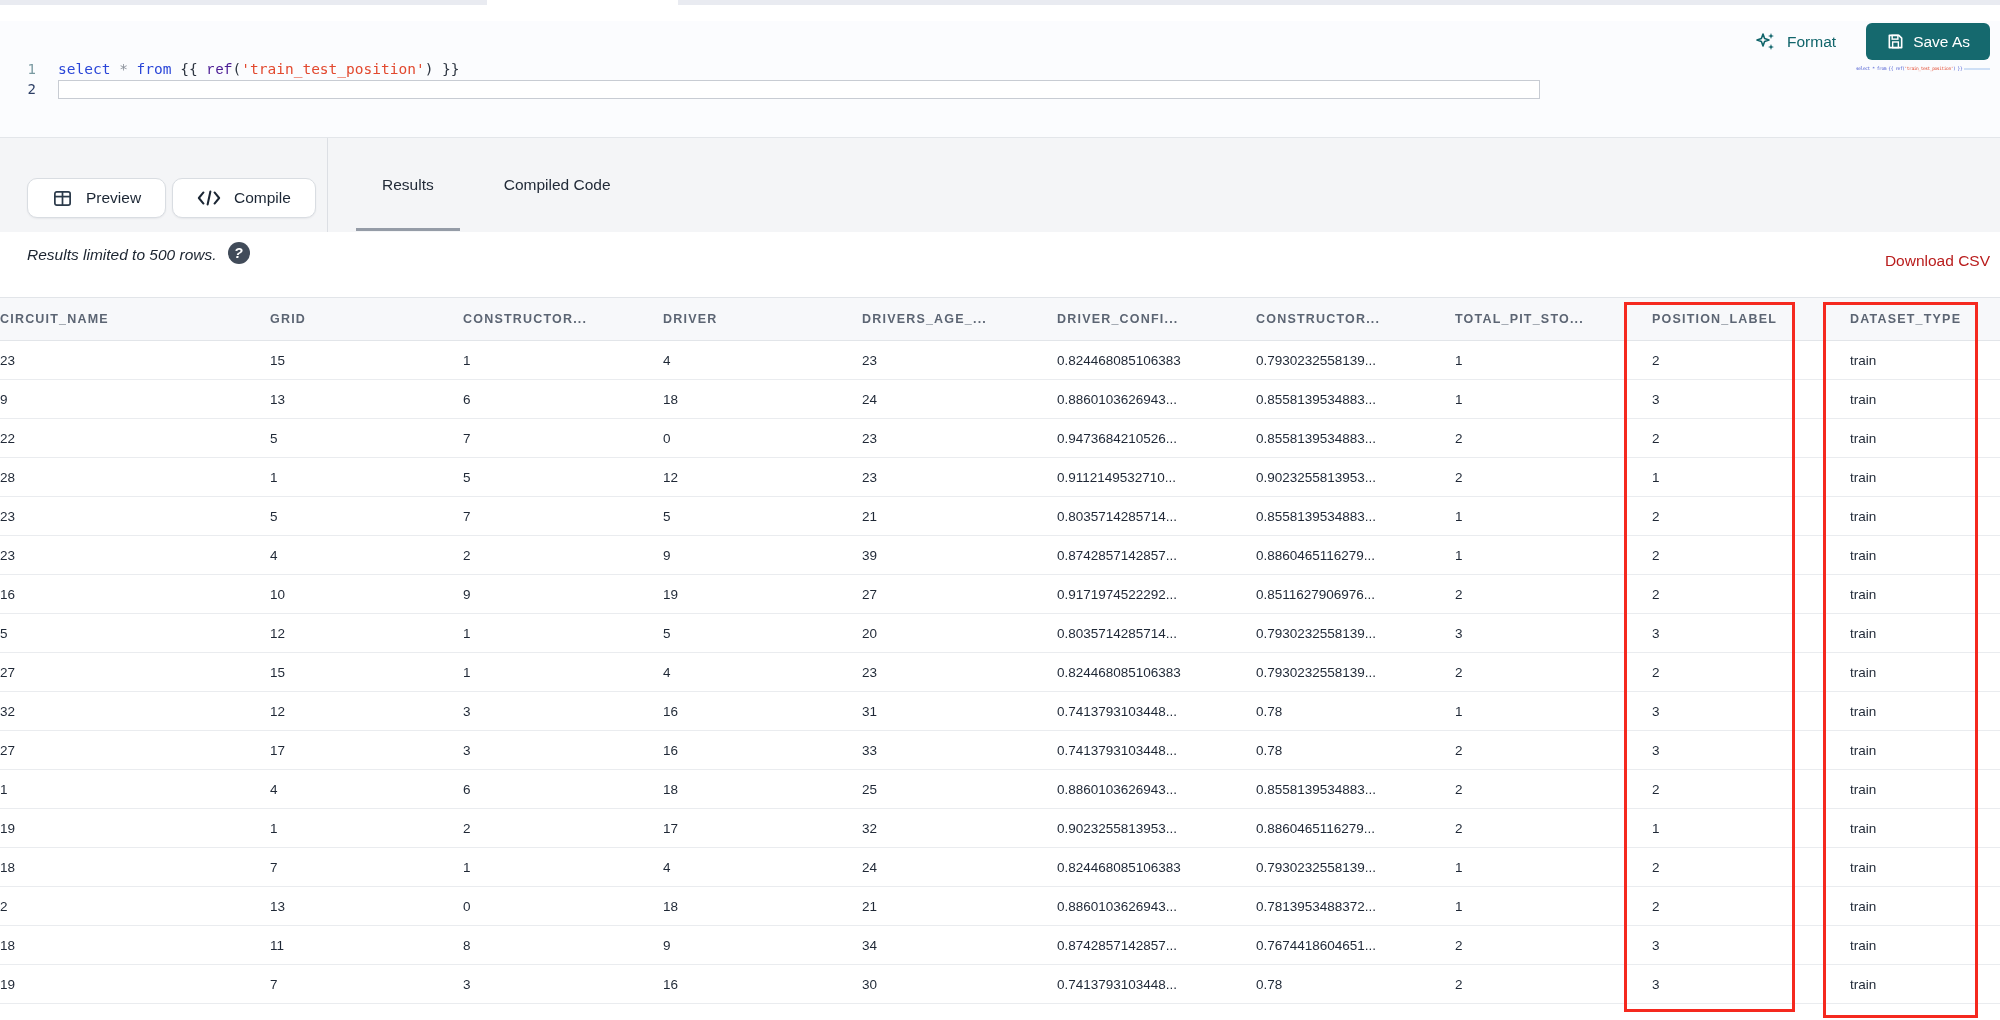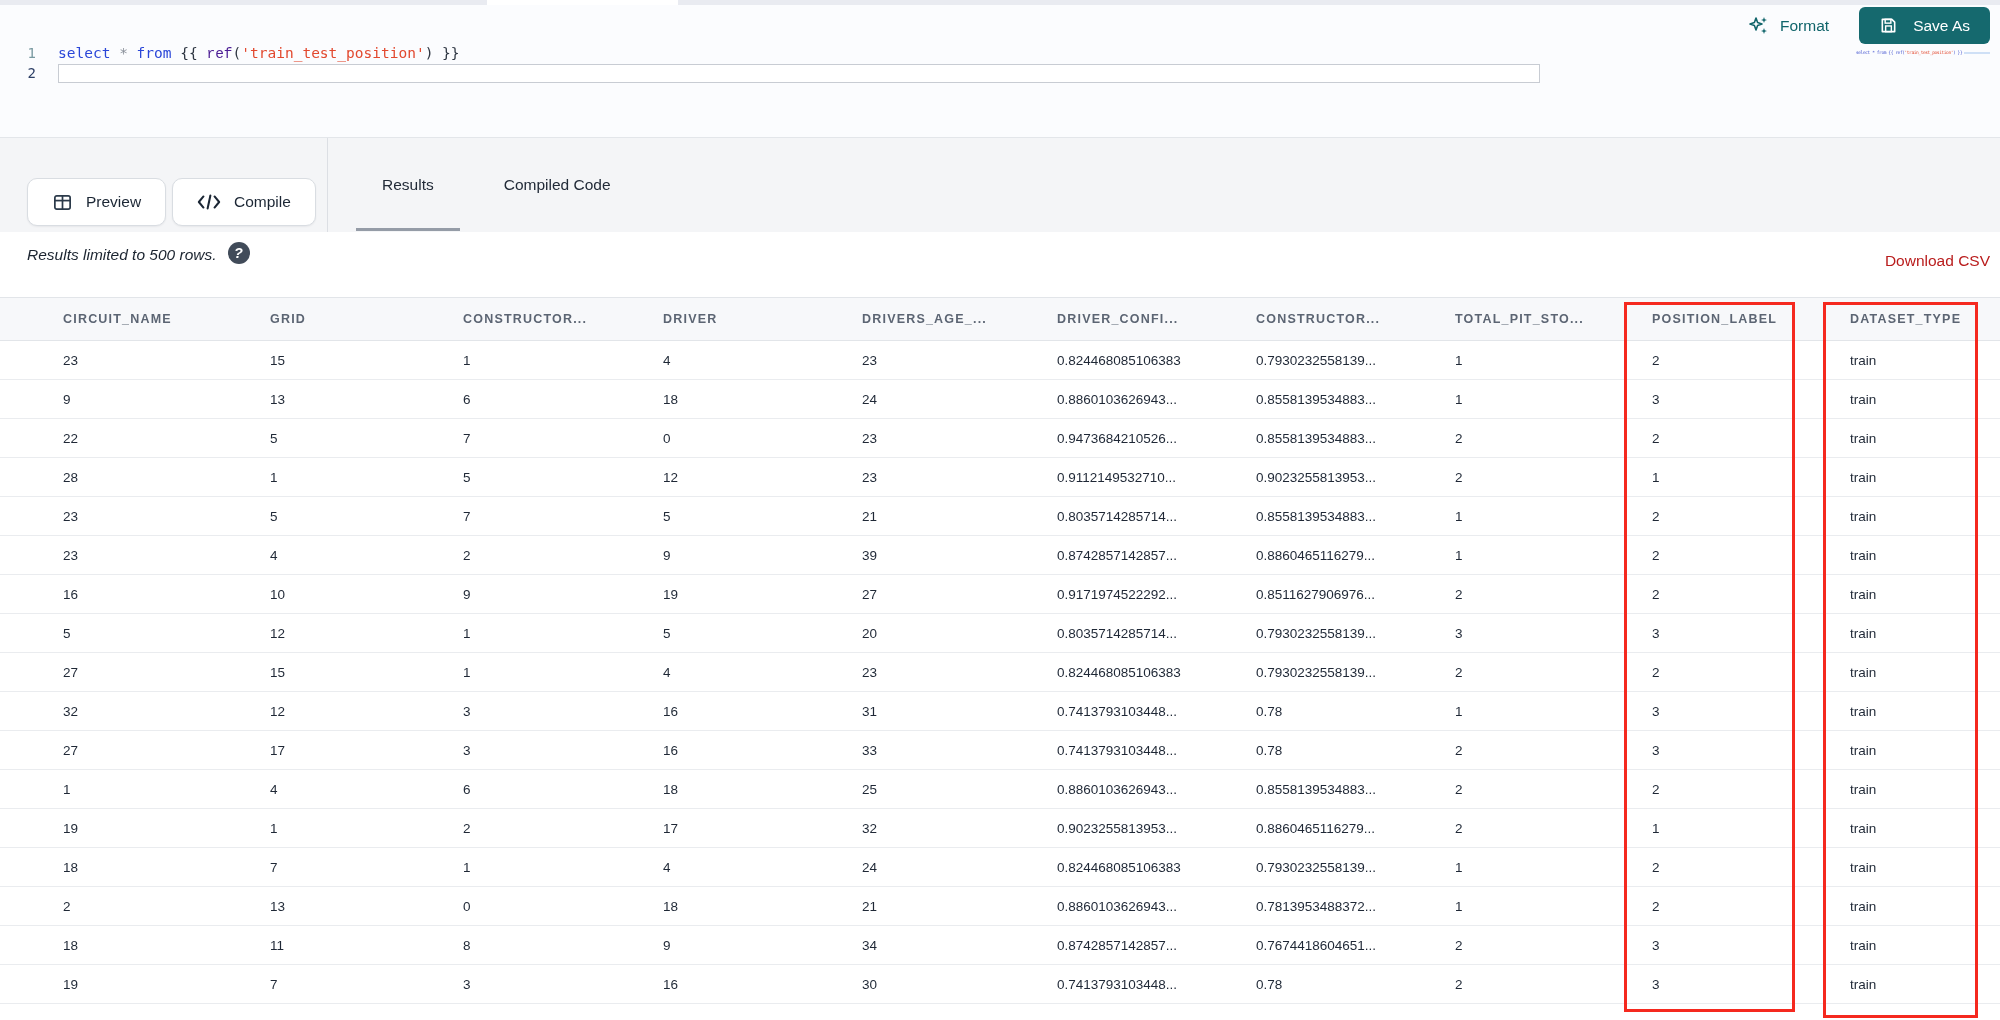--- a/index.html
+++ b/index.html
@@ -4,63 +4,63 @@
 <style>
   * { margin:0; padding:0; box-sizing:border-box; }
   body { background:#fff; font-family:"Liberation Sans", sans-serif; }
   .screen { position:relative; width:2000px; height:1020px; background:#ffffff; overflow:hidden; }
 
   
   .tabstrip { position:absolute; top:0; left:0; right:0; height:5px; background:#e9ebf1; }
   .tabstrip .active-seg { position:absolute; left:487px; width:191px; top:0; height:5px; background:#ffffff; }
 
   
-  .editor { position:absolute; top:5px; left:0; right:0; height:132px; background:#fbfcfe; }
+  .editor { position:absolute; top:21px; left:0; right:0; height:132px; background:#fbfcfe; }
   .editor-toolbar { position:absolute; top:2px; right:10px; display:flex; align-items:center; gap:30px; }
   .format-btn { display:flex; align-items:center; gap:10px; color:#11656b; font-size:15.5px; cursor:pointer; background:none; border:none; font-family:inherit; }
-  .saveas-btn { background:#15696e; color:#ffffff; border:none; border-radius:6px; height:37px; padding:0 20px; display:flex; align-items:center; gap:15px; font-size:15.5px; cursor:pointer; font-family:inherit; }
+  .saveas-btn { background:#15696e; color:#ffffff; border:none; border-radius:6px; height:37px; padding:0 20px; display:flex; align-items:center; gap:8px; font-size:15.5px; cursor:pointer; font-family:inherit; }
   .code-area { position:absolute; top:38px; left:0; right:0; font-family:"DejaVu Sans Mono", monospace; font-size:14.5px; line-height:20px; }
   .code-row { display:flex; align-items:center; height:20px; }
   .gutter { width:36px; text-align:right; flex:0 0 36px; margin-right:22px; font-size:14px; }
   .num-inactive { color:#7899a0; }
   .num-active { color:#2d3f66; }
   .tok-kw { color:#2a46d8; }
   .tok-op { color:#8a909a; }
   .tok-brace { color:#2e3642; }
   .tok-fn { color:#4c1d95;font-family:Liberation Mono, monospace; }
   .tok-str { color:#e2492f; }
   .tok-plain { color:#30363f; }
   .active-line-box { border:1px solid #c8ccd3; height:19px; width:1482px; background:#fff; }
   .minimap { position:absolute; top:44px; left:1856px; right:10px; display:flex; align-items:center; height:8px; }
   .minimap-text { font-family:"DejaVu Sans Mono", monospace; font-size:4.5px; letter-spacing:-0.4px; white-space:nowrap; line-height:8px; }
   .mm-pre, .mm-post { color:#4455d0; }
   .mm-str { color:#e2492f; }
   .minimap-line { flex:1; height:2px; background:#cfe0f6; margin-left:2px; }
 
   
   .actionbar { position:absolute; top:137px; left:0; right:0; height:95px; background:#f4f5f7; border-top:1px solid #e3e6ea; }
-  .btn { position:absolute; top:40px; display:flex; align-items:center; gap:13px; background:#ffffff; border:1px solid #d9dde2; border-radius:10px; height:48px; padding:0 24px; font-size:15.5px; color:#1b2634; box-shadow:0 1px 2px rgba(16,24,40,.06); cursor:pointer; font-family:inherit; font-weight:400; }
+  .btn { position:absolute; top:40px; display:flex; align-items:center; gap:13px; background:#ffffff; border:1px solid #d9dde2; border-radius:10px; height:40px; padding:0 24px; font-size:15.5px; color:#1b2634; box-shadow:0 1px 2px rgba(16,24,40,.06); cursor:pointer; font-family:inherit; font-weight:400; }
   .preview-btn { left:27px; }
   .compile-btn { left:172px; }
   .vdivider { position:absolute; left:327px; top:0; bottom:0; width:1px; background:#dcdfe4; }
   .tabs { position:absolute; left:356px; top:0; height:100%; display:flex; gap:18px; }
   .tab { position:relative; height:100%; display:flex; align-items:center; padding:0 26px; font-size:15.5px; color:#222b38; cursor:pointer; background:none; border:none; font-family:inherit; }
   .tab.active::after { content:""; position:absolute; left:0; right:0; bottom:1px; height:3px; background:#959ca7; }
 
   
   .resultsbar { position:absolute; top:232px; left:0; right:0; height:65px; background:#ffffff; }
   .limit-text { position:absolute; left:27px; top:10px; font-size:15.5px; color:#1b2430; display:flex; align-items:flex-end; gap:11px;font-style:italic; }
   .help-icon { width:22px; height:22px; border-radius:50%; background:#414b59; color:#fff; font-size:14.5px; font-weight:bold; display:flex; align-items:center; justify-content:center; cursor:pointer; }
   .download-link { position:absolute; right:10px; top:20px; color:#b91c1c; font-size:15.5px; text-decoration:none; cursor:pointer; }
 
   
   .resulttable { position:absolute; top:297px; left:0; width:2000px; border-collapse:collapse; table-layout:fixed; }
   .resulttable thead th { height:43px; background:#f7f8fa; border-top:1px solid #e2e5e9; border-bottom:1px solid #e2e5e9; font-size:12.5px; letter-spacing:1.2px; color:#5c6573; font-weight:700; text-align:left; vertical-align:middle; }
   .resulttable td { height:39px; border-bottom:1px solid #eaecef; font-size:13.5px; color:#1f2836; text-align:left; vertical-align:middle; background:#fff; }
-  .resulttable th:first-child, .resulttable td:first-child { padding-left:63px; }
+  .resulttable th:first-child, .resulttable td:first-child { }
 
   
   .hl-box { position:absolute; border:3px solid #f5291f; pointer-events:none; background:transparent; }
   .hl-box-1 { left:1624px; top:302px; width:171px; height:710px; }
   .hl-box-2 { left:1823px; top:302px; width:155px; height:716px; }
 
   .icon-svg { display:block; }
 </style>
 </head>
 <body>

